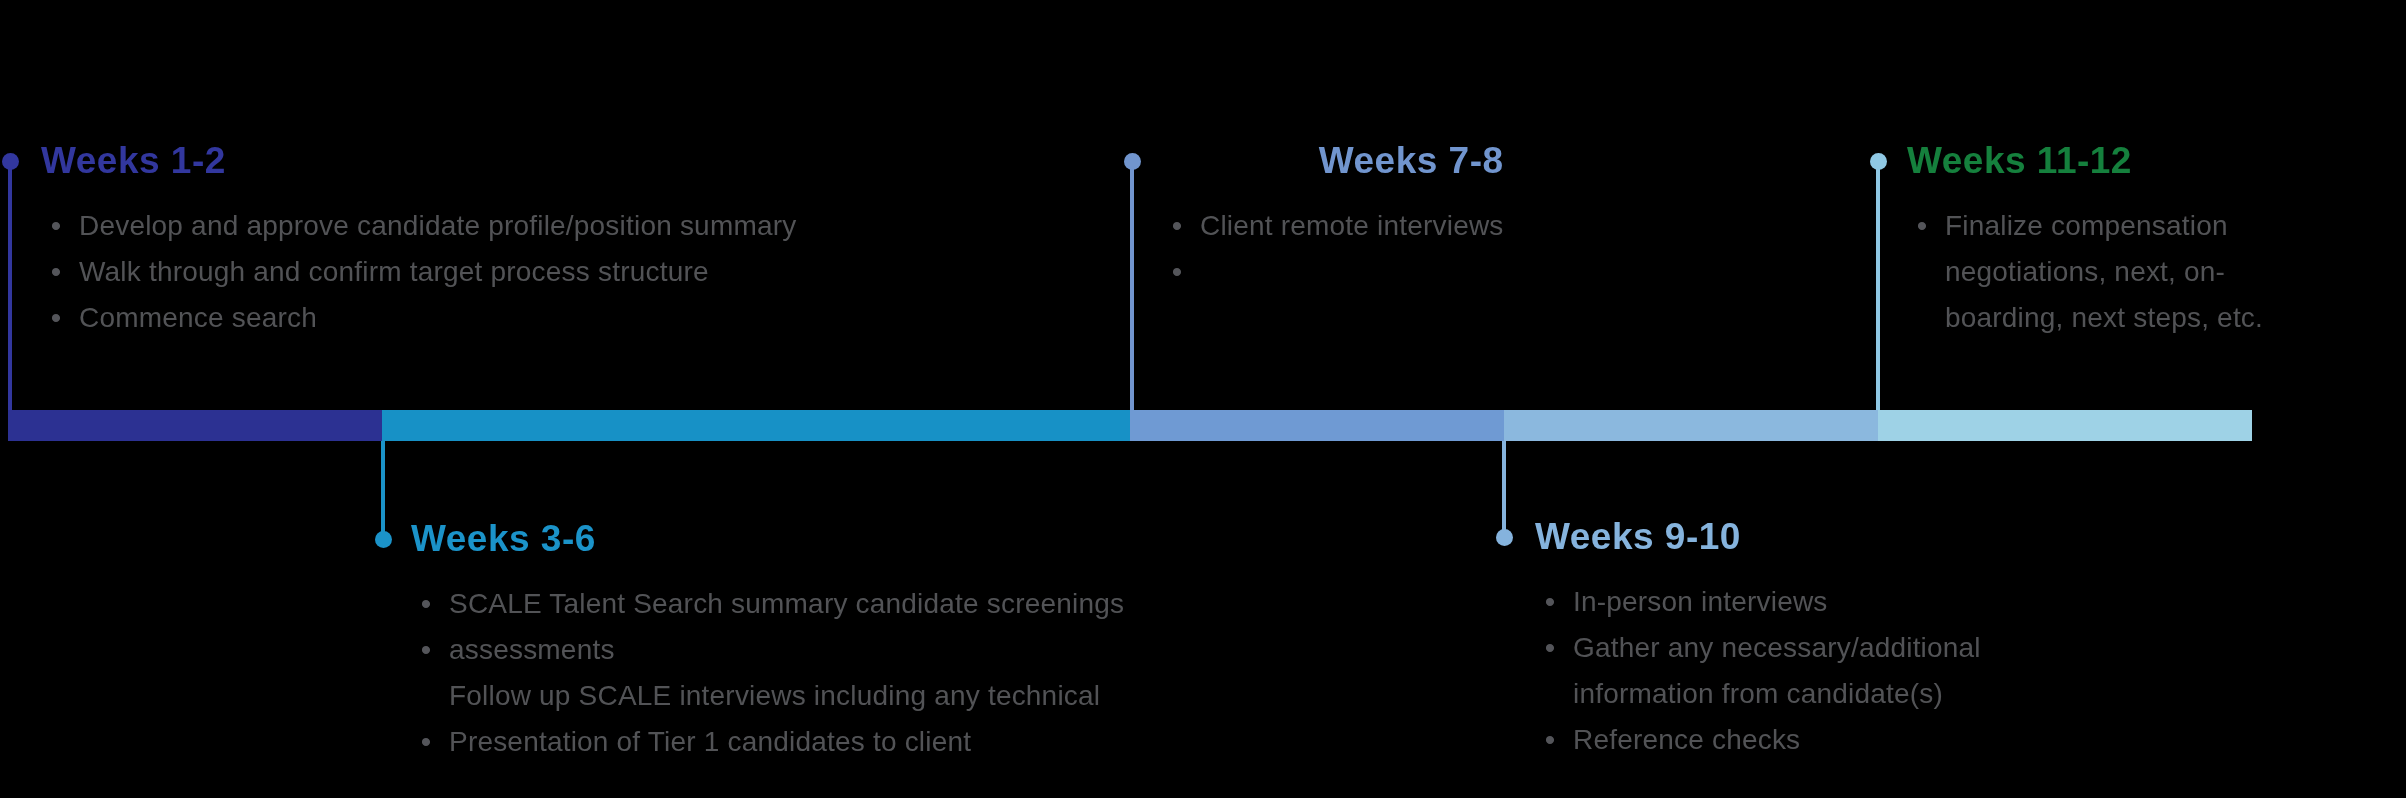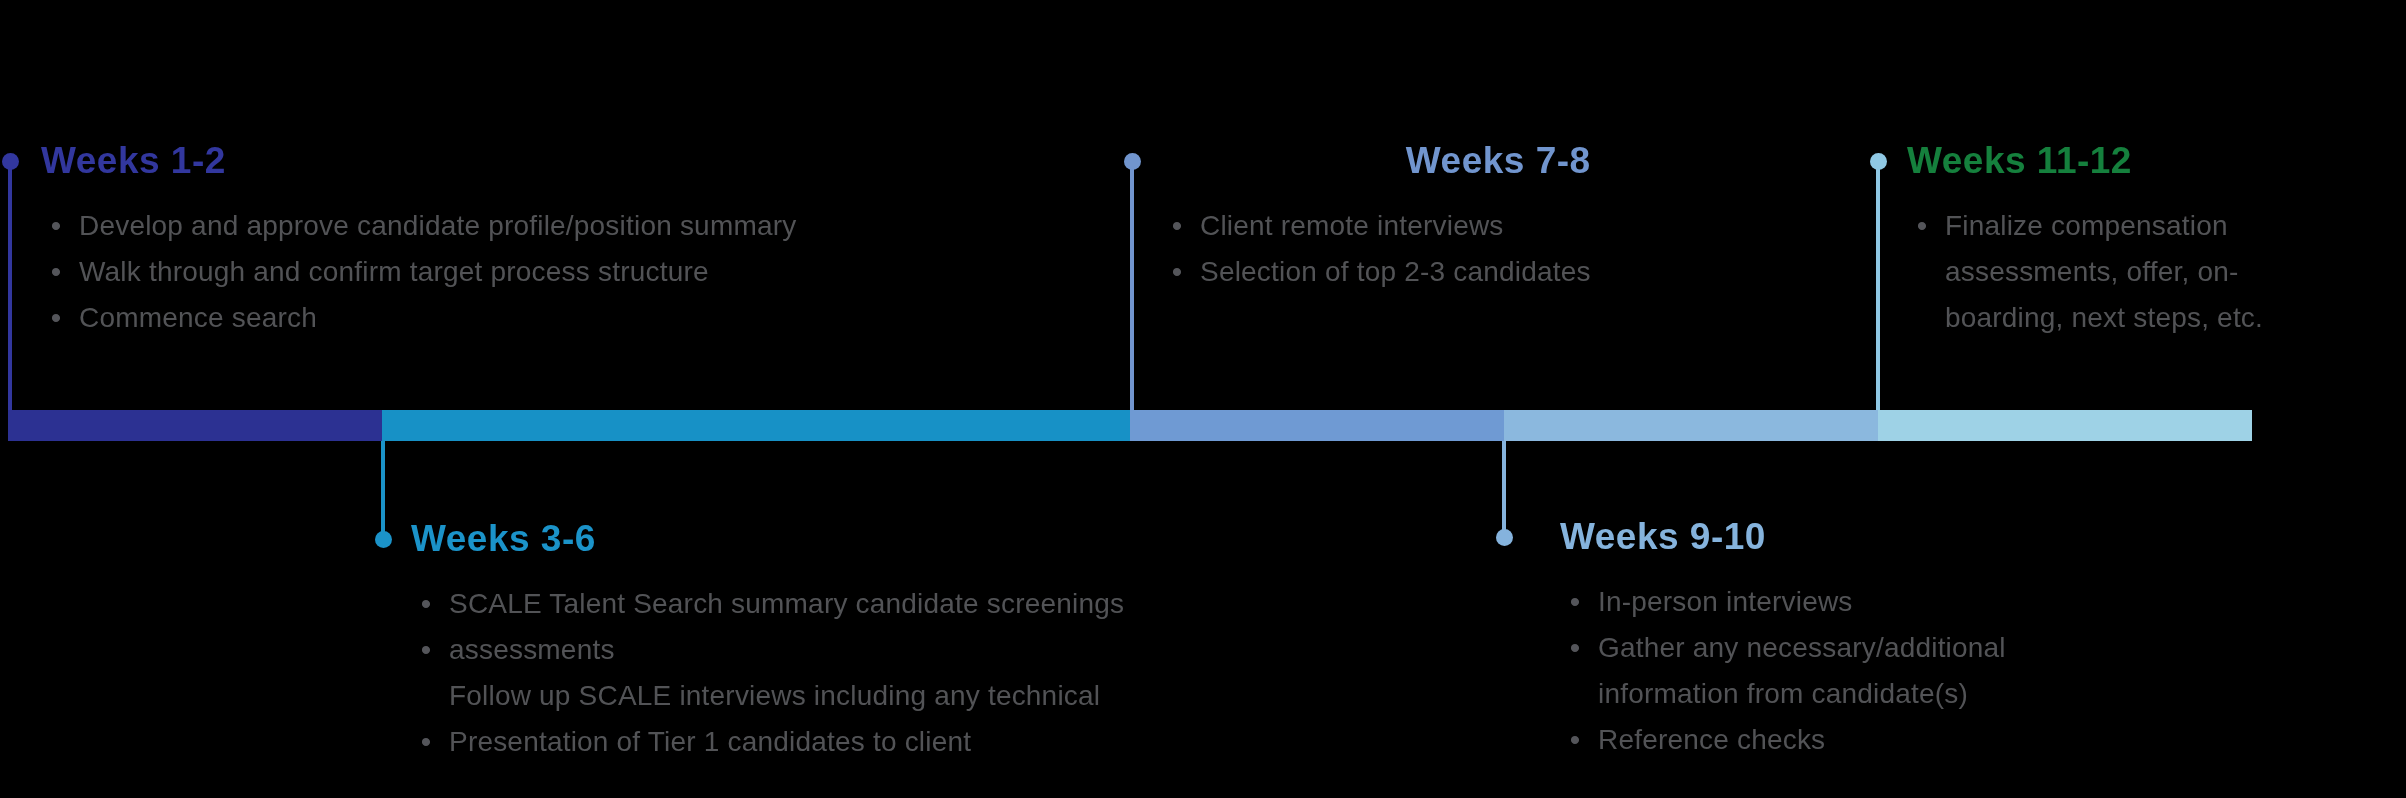--- a/index.html
+++ b/index.html
@@ -139,26 +139,25 @@
 
   <section class="milestone" style="left:1162px; top:141px;">
     <h2 class="m-title" style="color: rgb(113, 149, 206); text-align: right;">Weeks 7-8</h2>
     <ul class="m-list">
       <li>
         <span class="bullet-glyph">•</span>
         <div class="line">Client remote interviews</div>
       </li>
       <li>
         <span class="bullet-glyph">•</span>
-        <div class="line">Selection of top 2-3 candidates</div>
       </li>
     </ul>
   </section>
 
-  <section class="milestone" style="left:1535px; top:517px;margin-left:25px;">
+  <section class="milestone" style="left:1535px; top:517px;">
     <h2 class="m-title" style="color: rgb(133, 179, 221);">Weeks 9-10</h2>
     <ul class="m-list">
       <li>
         <span class="bullet-glyph">•</span>
         <div class="line">In-person interviews</div>
       </li>
       <li>
         <span class="bullet-glyph">•</span>
         <div class="line">Gather any necessary/additional</div>
         <div class="line">information from candidate(s)</div>
@@ -169,19 +168,19 @@
       </li>
     </ul>
   </section>
 
   <section class="milestone" style="left:1907px; top:141px;">
     <h2 class="m-title" style="color: #15803d;">Weeks 11-12</h2>
     <ul class="m-list">
       <li>
         <span class="bullet-glyph">•</span>
         <div class="line">Finalize compensation</div>
-        <div class="line">assessments, offer, on-</div>
+        <div class="line">negotiations, next, on-</div>
         <div class="line">boarding, next steps, etc.</div>
       </li>
     </ul>
   </section>
 
 </div>
 
 </body></html>

